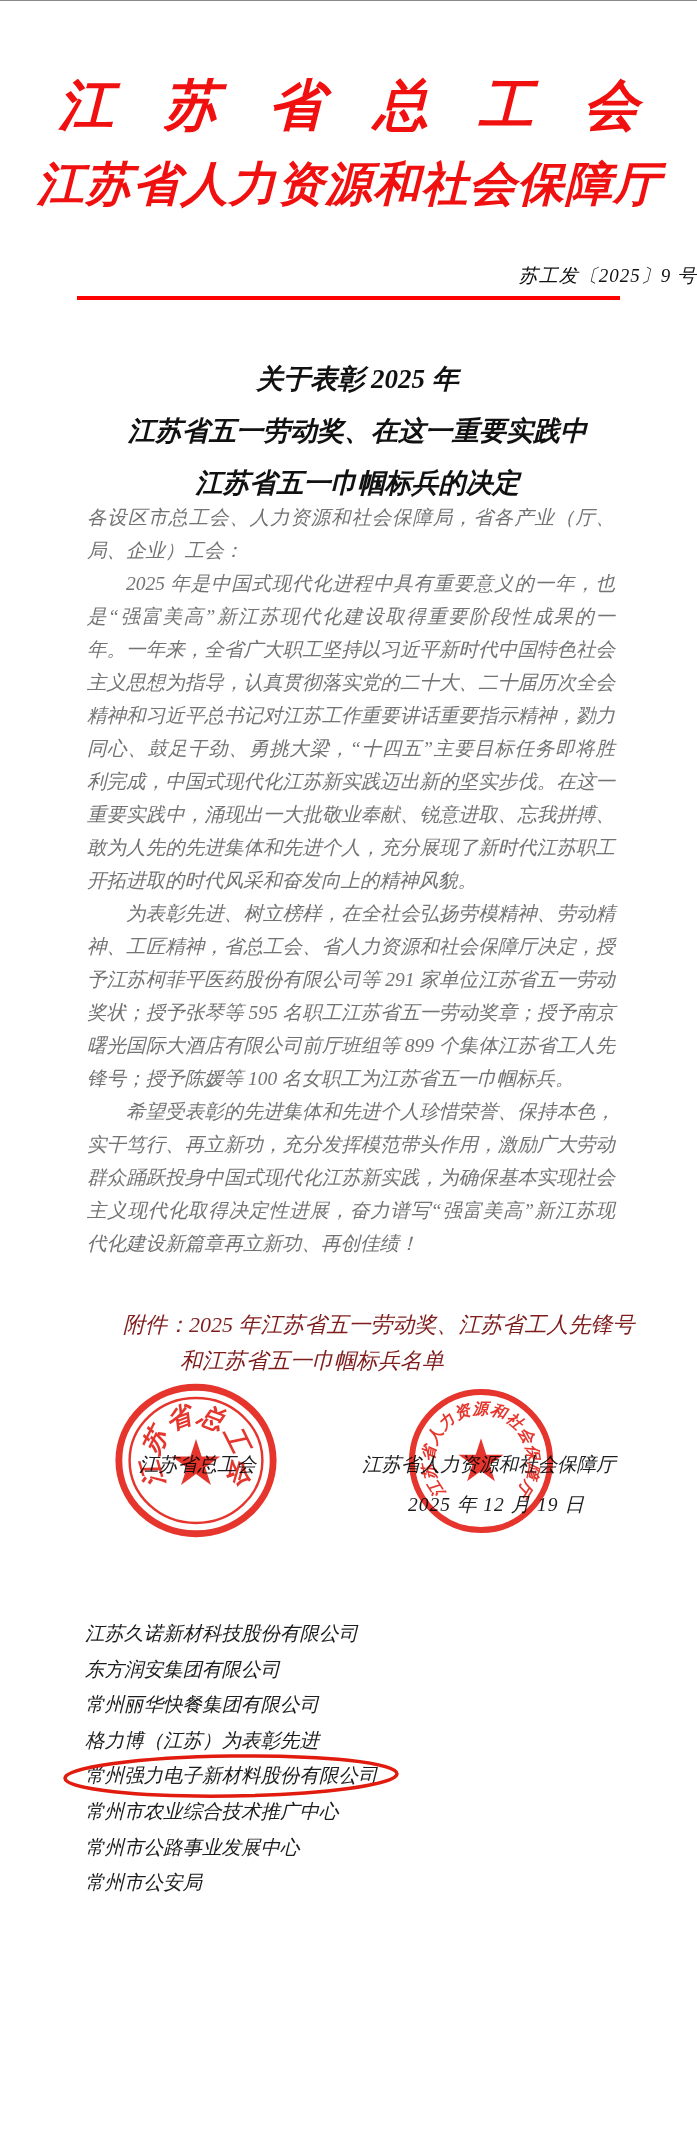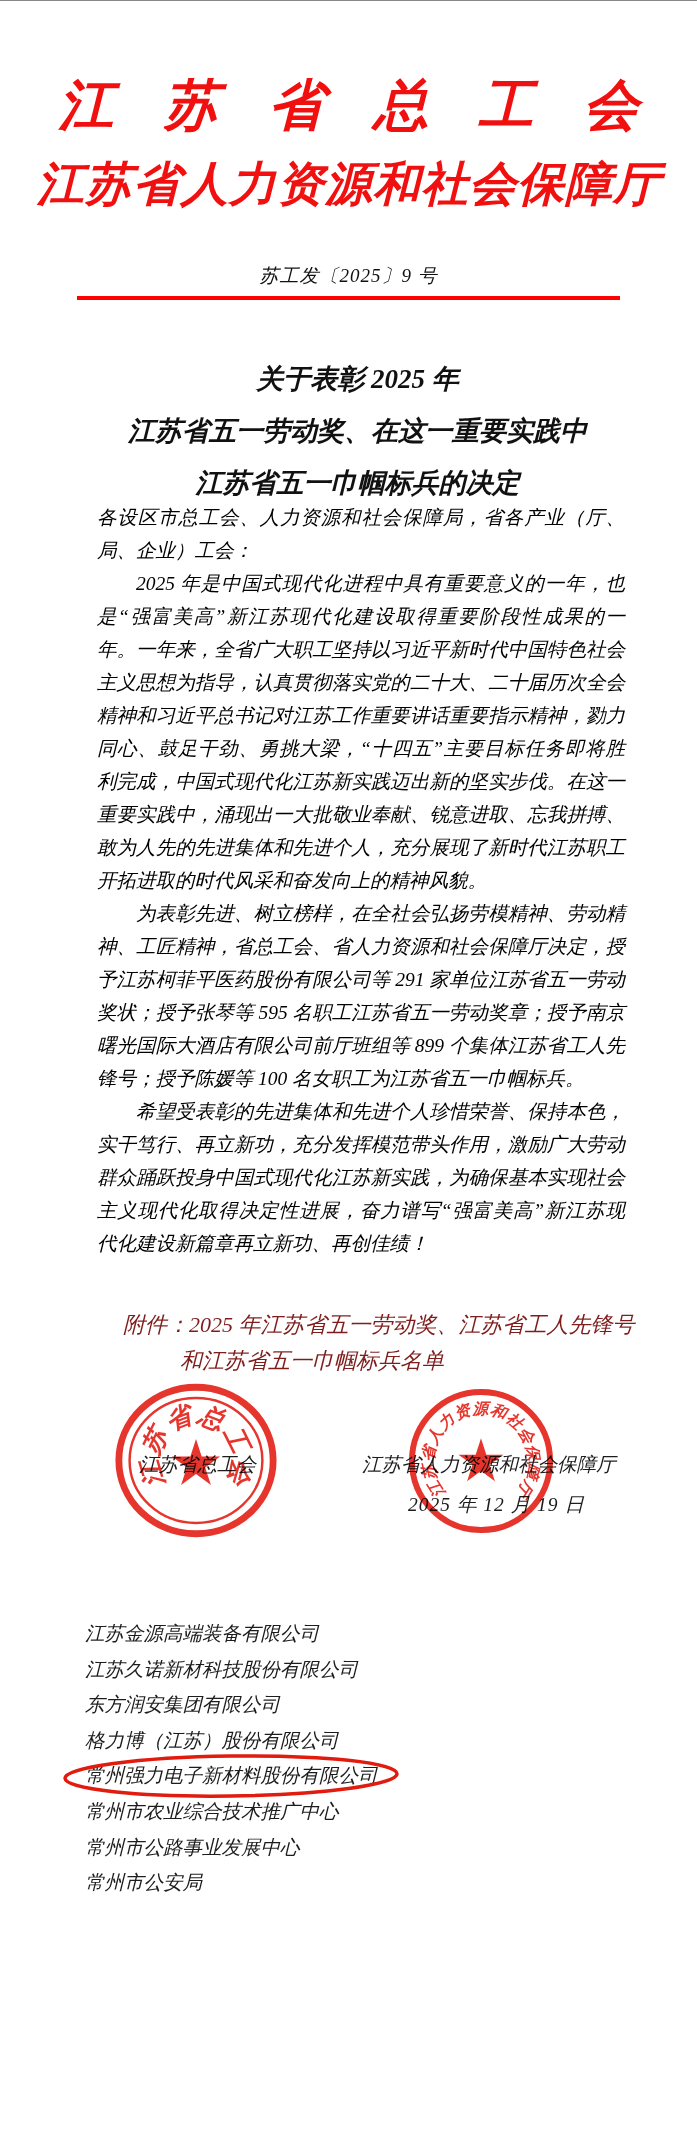--- a/index.html
+++ b/index.html
@@ -15,34 +15,34 @@
   }
   .hdr{
     position:absolute;left:0;width:100%;
     text-align:center;font-weight:bold;color:#f01010;
     white-space:nowrap;
   }
   #hdr1{top:68px;font-size:55px;letter-spacing:50px;text-indent:50px;}
   #hdr2{top:152px;font-size:47px;letter-spacing:1px;text-indent:1px;}
   .docnum{
     position:absolute;top:262px;left:0;width:100%;
-    text-align:center;font-size:19px;letter-spacing:1px;color:#111;
+    text-align:right;font-size:19px;letter-spacing:1px;color:#111;
   }
   .redline{
     position:absolute;top:295px;left:77px;width:543px;height:4px;
     background:#fe0100;
   }
   .title{
     position:absolute;top:352px;left:9px;width:100%;
     text-align:center;font-weight:bold;font-size:27px;line-height:52px;color:#111;
   }
   .bodytext{
-    position:absolute;top:500px;left:97px;width:528px;
+    position:absolute;top:500px;left:87px;width:528px;
     font-size:19.5px;line-height:33px;text-align:justify;
-    text-justify:inter-ideograph;color:#000000;
+    text-justify:inter-ideograph;color:#737373;
   }
   .bodytext p{margin:0;padding:0;}
   .bodytext p.indent{text-indent:2em;}
   .attachment{
     position:absolute;top:1306px;left:123px;
     font-size:22px;line-height:36px;color:#7f1d1d;white-space:nowrap;
   }
   .attachment .l2{padding-left:57px;}
   .sig{
     position:absolute;font-size:19.5px;color:#1c1c1c;white-space:nowrap;z-index:1;
@@ -114,24 +114,24 @@
   <svg id="seal-right" class="seal" width="148" height="148" viewBox="0 0 150 150">
     <ellipse cx="75" cy="75" rx="70" ry="70" fill="none" stroke="#e3251c" stroke-width="6"></ellipse>
     <polygon fill="#e3251c" points="75,52 80.4,68.6 97.8,68.6 83.7,78.8 89.1,95.4 75,85.2 60.9,95.4 66.3,78.8 52.2,68.6 69.6,68.6"></polygon>
     <path id="arcR" d="M 42.5 110.4 A 48 48 0 1 1 107.5 110.4" fill="none"></path>
     <text font-size="16" fill="#e3251c" letter-spacing="1">
       <textPath href="#arcR" startOffset="50%" text-anchor="middle">江苏省人力资源和社会保障厅</textPath>
     </text>
   </svg>
 
   <div class="companies">
-    <div class="company">江苏金源高端装备有限公司</div>
     <div class="company">江苏久诺新材科技股份有限公司</div>
     <div class="company">东方润安集团有限公司</div>
-    <div class="company">格力博（江苏）股份有限公司</div>
+    <div class="company">常州丽华快餐集团有限公司</div>
+    <div class="company">格力博（江苏）为表彰先进</div>
     <div class="company">
       <span>常州强力电子新材料股份有限公司</span>
       <svg class="circle-overlay" width="344" height="46" viewBox="0 0 344 46">
         <ellipse cx="170" cy="23" rx="166" ry="20" fill="none" stroke="#e11b0e" stroke-width="3.5"></ellipse>
       </svg>
     </div>
     <div class="company">常州市农业综合技术推广中心</div>
     <div class="company">常州市公路事业发展中心</div>
     <div class="company">常州市公安局</div>
   </div>

